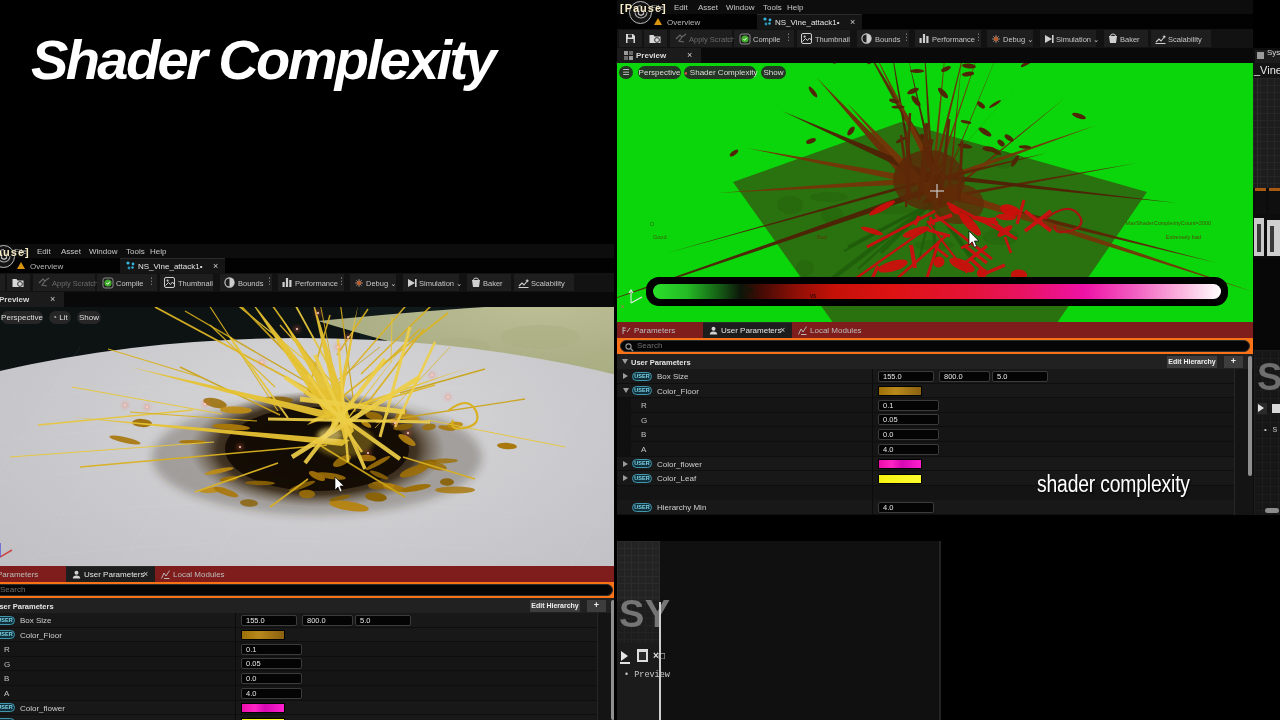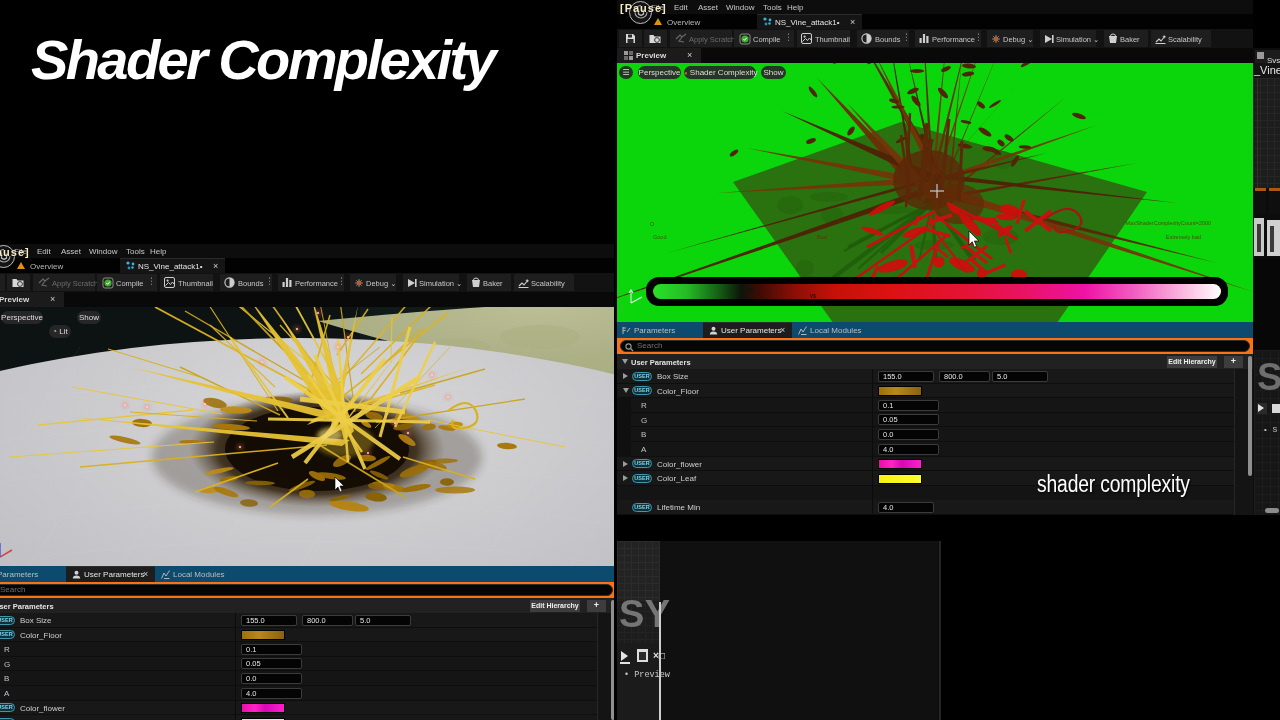--- a/index.html
+++ b/index.html
@@ -19,21 +19,21 @@
 .tb{position:absolute;left:0;width:652px;top:29px;height:19px;background:#121212}
 .tg{position:absolute;top:1px;height:17px;background:#1e1e1e}
 .tt{position:absolute;top:5.5px;font-size:7.5px;color:#c6c6c6;white-space:nowrap}
 .ttd{color:#6b6b6b}
 .dots{position:absolute;top:3px;font-size:9px;color:#9a9a9a;letter-spacing:0}
 .pr{position:absolute;left:0;width:652px;top:48px;height:15px;background:#090909}
 .ptab{position:absolute;left:0;top:0;width:84px;height:15px;background:#1b1b1b}
 .pill{position:absolute;height:13px;border-radius:7px;background:rgba(40,40,40,.92);color:#dedede;font-size:8px;line-height:13px;text-align:center;z-index:6;white-space:nowrap}
 .vp{position:absolute;left:0;top:63px;width:652px;height:259px;overflow:hidden}
 
-.pt2{position:absolute;left:0;width:652px;top:322px;height:16px;background:#0c4a6e}
+.pt2{position:absolute;left:0;width:652px;top:322px;height:16px;background:#7f1d1d}
 .ptxt{position:absolute;top:4px;font-size:8px;color:#bdbdbd;white-space:nowrap}
 .srow{position:absolute;left:0;width:652px;top:338px;height:16px;background:#f97316}
 .sf{position:absolute;left:3px;top:2px;width:630px;height:12px;border-radius:6px;background:#060606;border:1px solid #2e2e2e;color:#6f6f6f;font-size:8px;line-height:10px;padding-left:16px}
 .hdr{position:absolute;left:0;width:652px;top:354px;height:15px;background:#212121}
 .hdr .ht{position:absolute;left:14px;top:4px;font-size:7.5px;font-weight:bold;color:#e4e4e4}
 .btn{position:absolute;background:#3d3d3d;color:#efefef;font-size:7px;font-weight:bold;text-align:center;white-space:nowrap}
 .rows{position:absolute;left:0;width:652px;top:369px;height:147px;background:#141414}
 .prow{position:absolute;left:0;width:617px;height:14.6px;background:#181818;border-bottom:1px solid #0e0e0e}
 .sub{background:#151515}
 .arr{position:absolute;left:6px;top:4px;width:0;height:0}
@@ -148,21 +148,21 @@
           <path d="M10 2 l-2.2 0.4 M10 2 l-0.4 2.2" stroke="#cfcfcf" stroke-width="1"></path>
         </svg>
 <div class="tt" style="left:551px">Scalability</div>
 </div>
 <div class="pr">
         <div class="ptab"></div>
         <div class="a" style="left:19px;top:3px;font-size:8px;color:#d9d9d9;font-weight:bold">Preview</div>
         <div class="a" style="left:70px;top:2px;font-size:9px;color:#cdcdcd">×</div>
       </div>
 <div class="pill" style="left:21px;top:67px;width:42px">Perspective</div>
-      <div class="pill" style="left:69px;top:81px;width:22px"><span style="color:#bbb">◔</span> Lit</div>
+      <div class="pill" style="left:69px;top:67px;width:22px"><span style="color:#bbb">◔</span> Lit</div>
       <div class="pill" style="left:97px;top:67px;width:24px">Show</div>
       <svg class="vp" width="652" height="259" viewBox="0 0 652 259">
 <defs>
 <radialGradient id="floorg" cx="52%" cy="12%" r="98%">
             <stop offset="0%" stop-color="#d8d8da"></stop>
             <stop offset="42%" stop-color="#b9b9be"></stop>
             <stop offset="100%" stop-color="#92929a"></stop>
           </radialGradient>
 <radialGradient id="charg" cx="50%" cy="50%" r="50%">
             <stop offset="0%" stop-color="#0e0802"></stop>
@@ -778,33 +778,33 @@
 <div class="sw" style="background:linear-gradient(90deg,#ec0daa,#ff24c4 30%,#d709b4 55%,#ff1fce)"></div>
 </div>
 <div class="prow" style="top:102.2px">
 <div class="arr arR"></div>
 <div class="badge">USER</div>
 <div class="pname">Color_Leaf</div>
 <div class="sw" style="background:linear-gradient(90deg,#f6f312,#fffc2e)"></div>
 </div>
 <div class="prow" style="top:131.4px">
 <div class="badge">USER</div>
-<div class="pname">Lifetime Min</div>
+<div class="pname">Hierarchy Min</div>
 <div class="fld" style="left:261px;width:56px">4.0</div>
 </div>
 <div class="vdiv"></div>
         <div class="redge"></div>
 </div>
       <div class="sthumb"></div>
     </div>
   </div>
 <div class="a" style="left:1253px;top:48px;width:27px;height:467px;background:#0c0c0c;overflow:hidden">
 <div class="a" style="left:2px;top:2px;width:25px;height:13px;background:#1c1c1c"></div>
 <div class="a" style="left:4px;top:4px;width:7px;height:7px;background:#9a9a9a"></div>
-<div class="a" style="left:14px;top:8px;font-size:8px;color:#d8d8d8">Sys</div>
+<div class="a" style="left:14px;top:0;font-size:8px;color:#d8d8d8">Sys</div>
 <div class="a" style="left:0px;top:15px;width:27px;height:15px;background:#141414"></div>
 <div class="a" style="left:1px;top:16px;font-size:11px;color:#e6e6e6">_Vine</div>
 <div class="a" style="left:0;top:30px;width:27px;height:110px;background:#1d1d1d;background-image:linear-gradient(#262626 1px,transparent 1px),linear-gradient(90deg,#262626 1px,transparent 1px);background-size:7px 7px"></div>
 <div class="a" style="left:4px;top:30px;width:1px;height:110px;background:#303030"></div>
 <div class="a" style="left:2px;top:140px;width:11px;height:26px;background:#0f0f0f;border-top:3px solid #a85a12"></div>
 <div class="a" style="left:16px;top:140px;width:11px;height:26px;background:#0f0f0f;border-top:3px solid #a85a12"></div>
 <div class="a" style="left:1px;top:170px;width:10px;height:38px;background:#c9c9c9"></div>
 <div class="a" style="left:14px;top:172px;width:13px;height:36px;background:#cfcfcf"></div>
 <div class="a" style="left:4px;top:176px;width:4px;height:28px;background:#3a3a3a"></div>
 <div class="a" style="left:17px;top:178px;width:4px;height:26px;background:#3a3a3a"></div>

